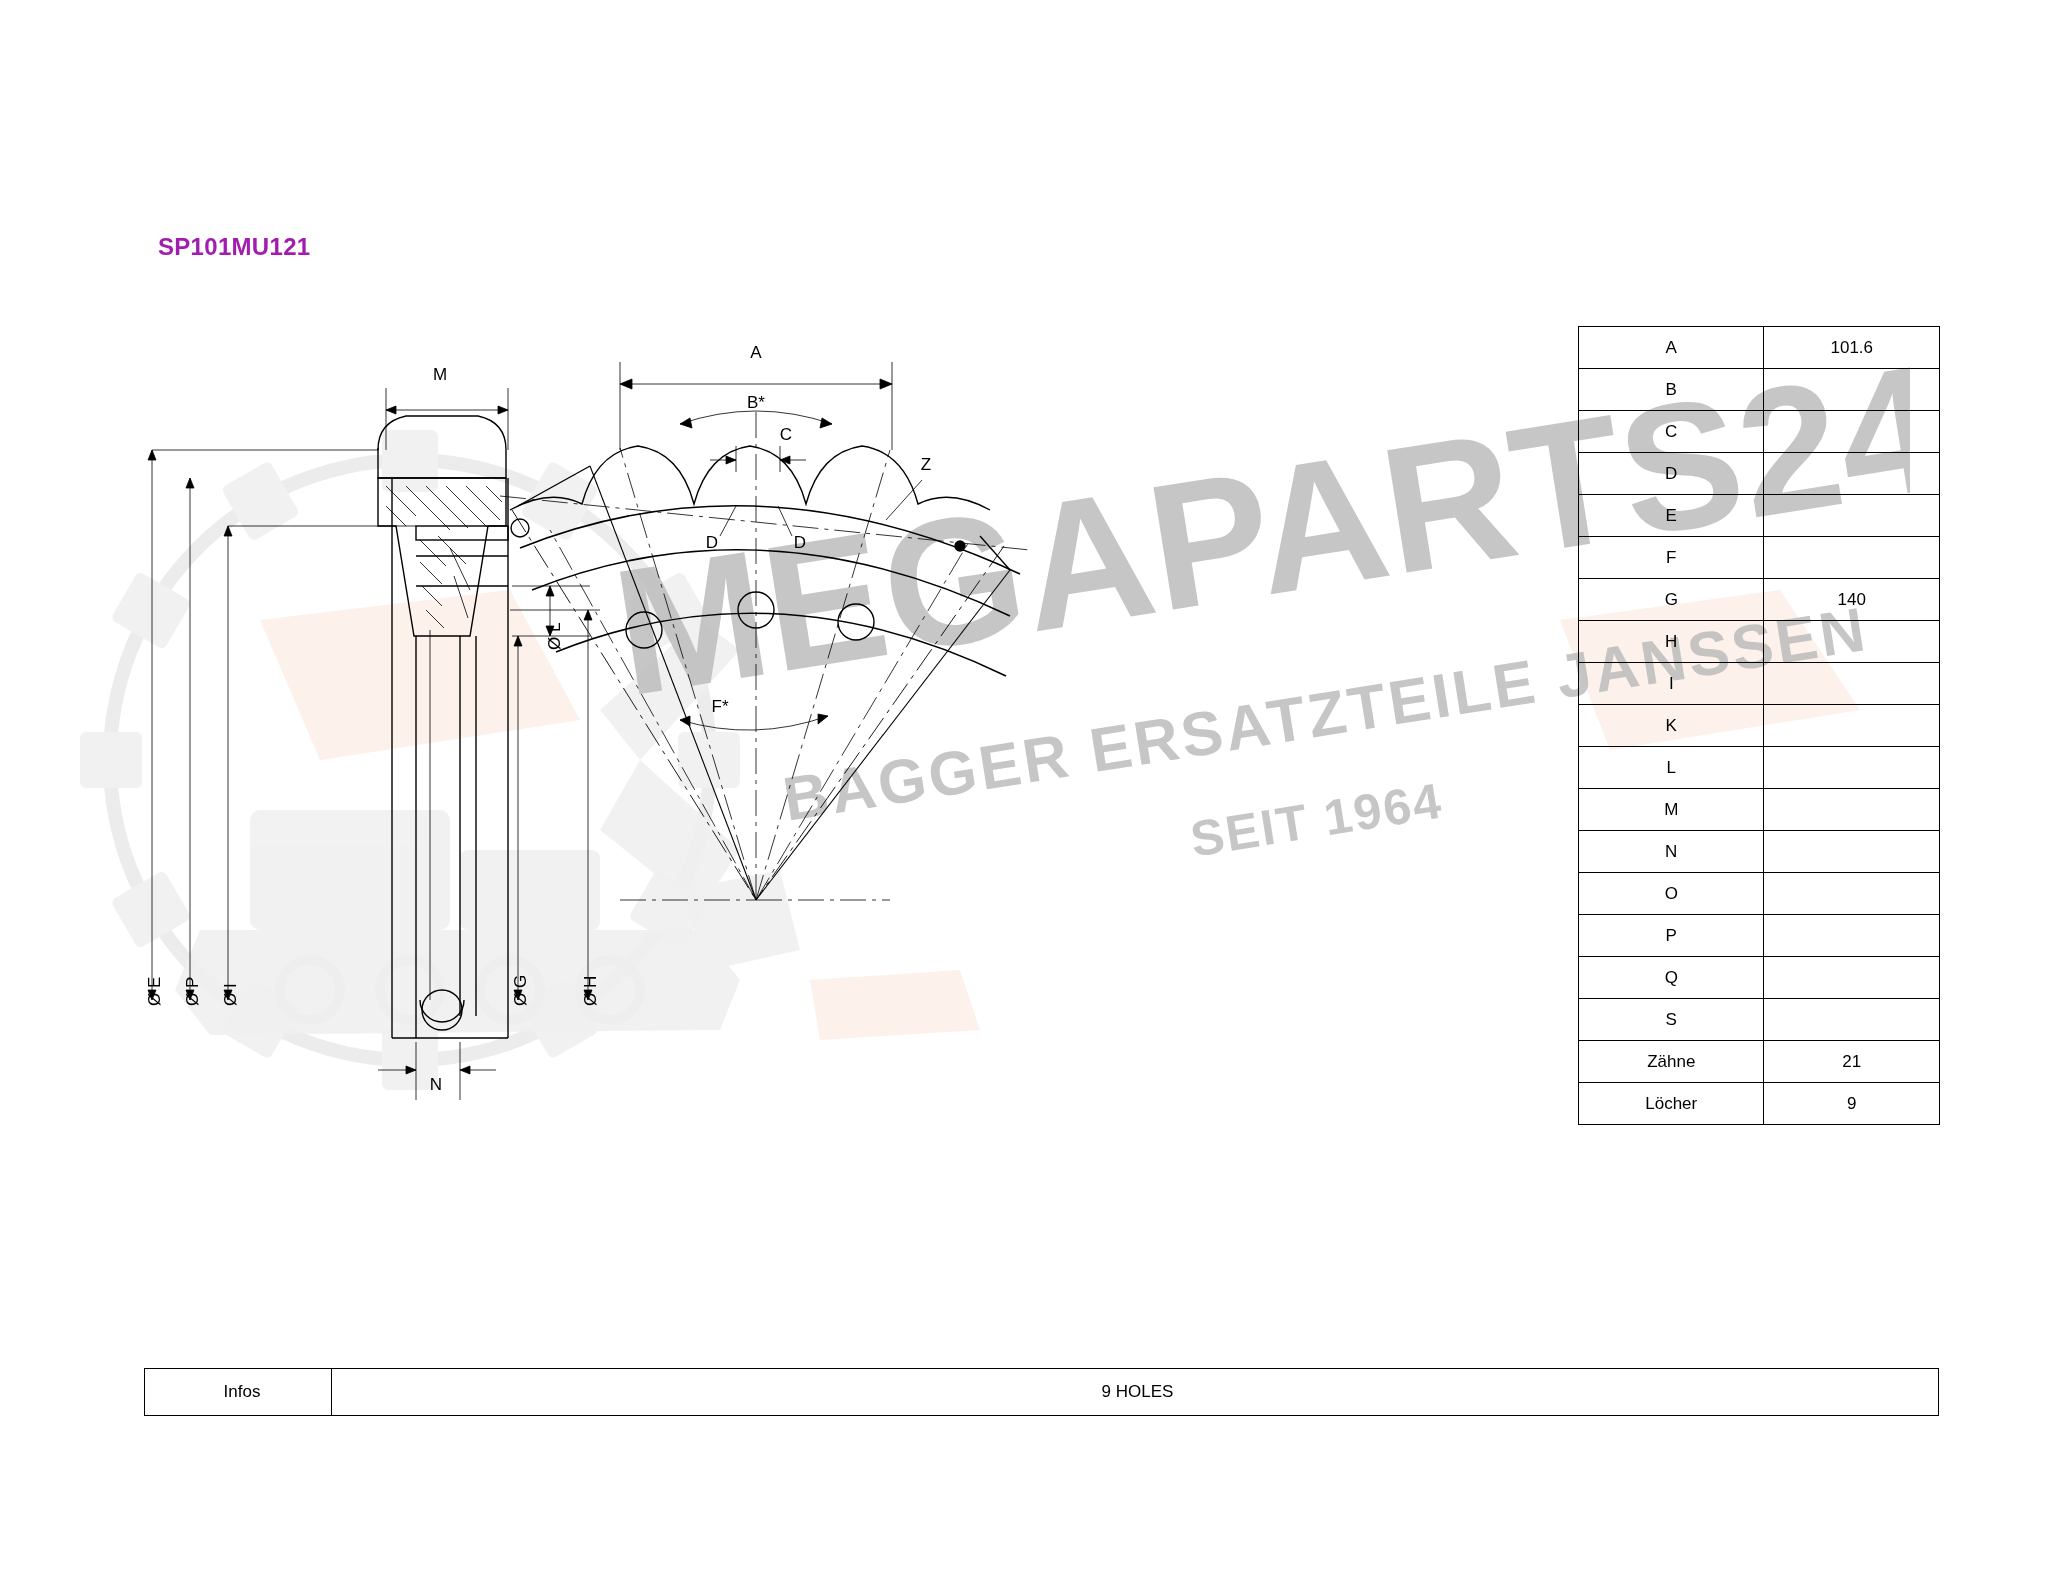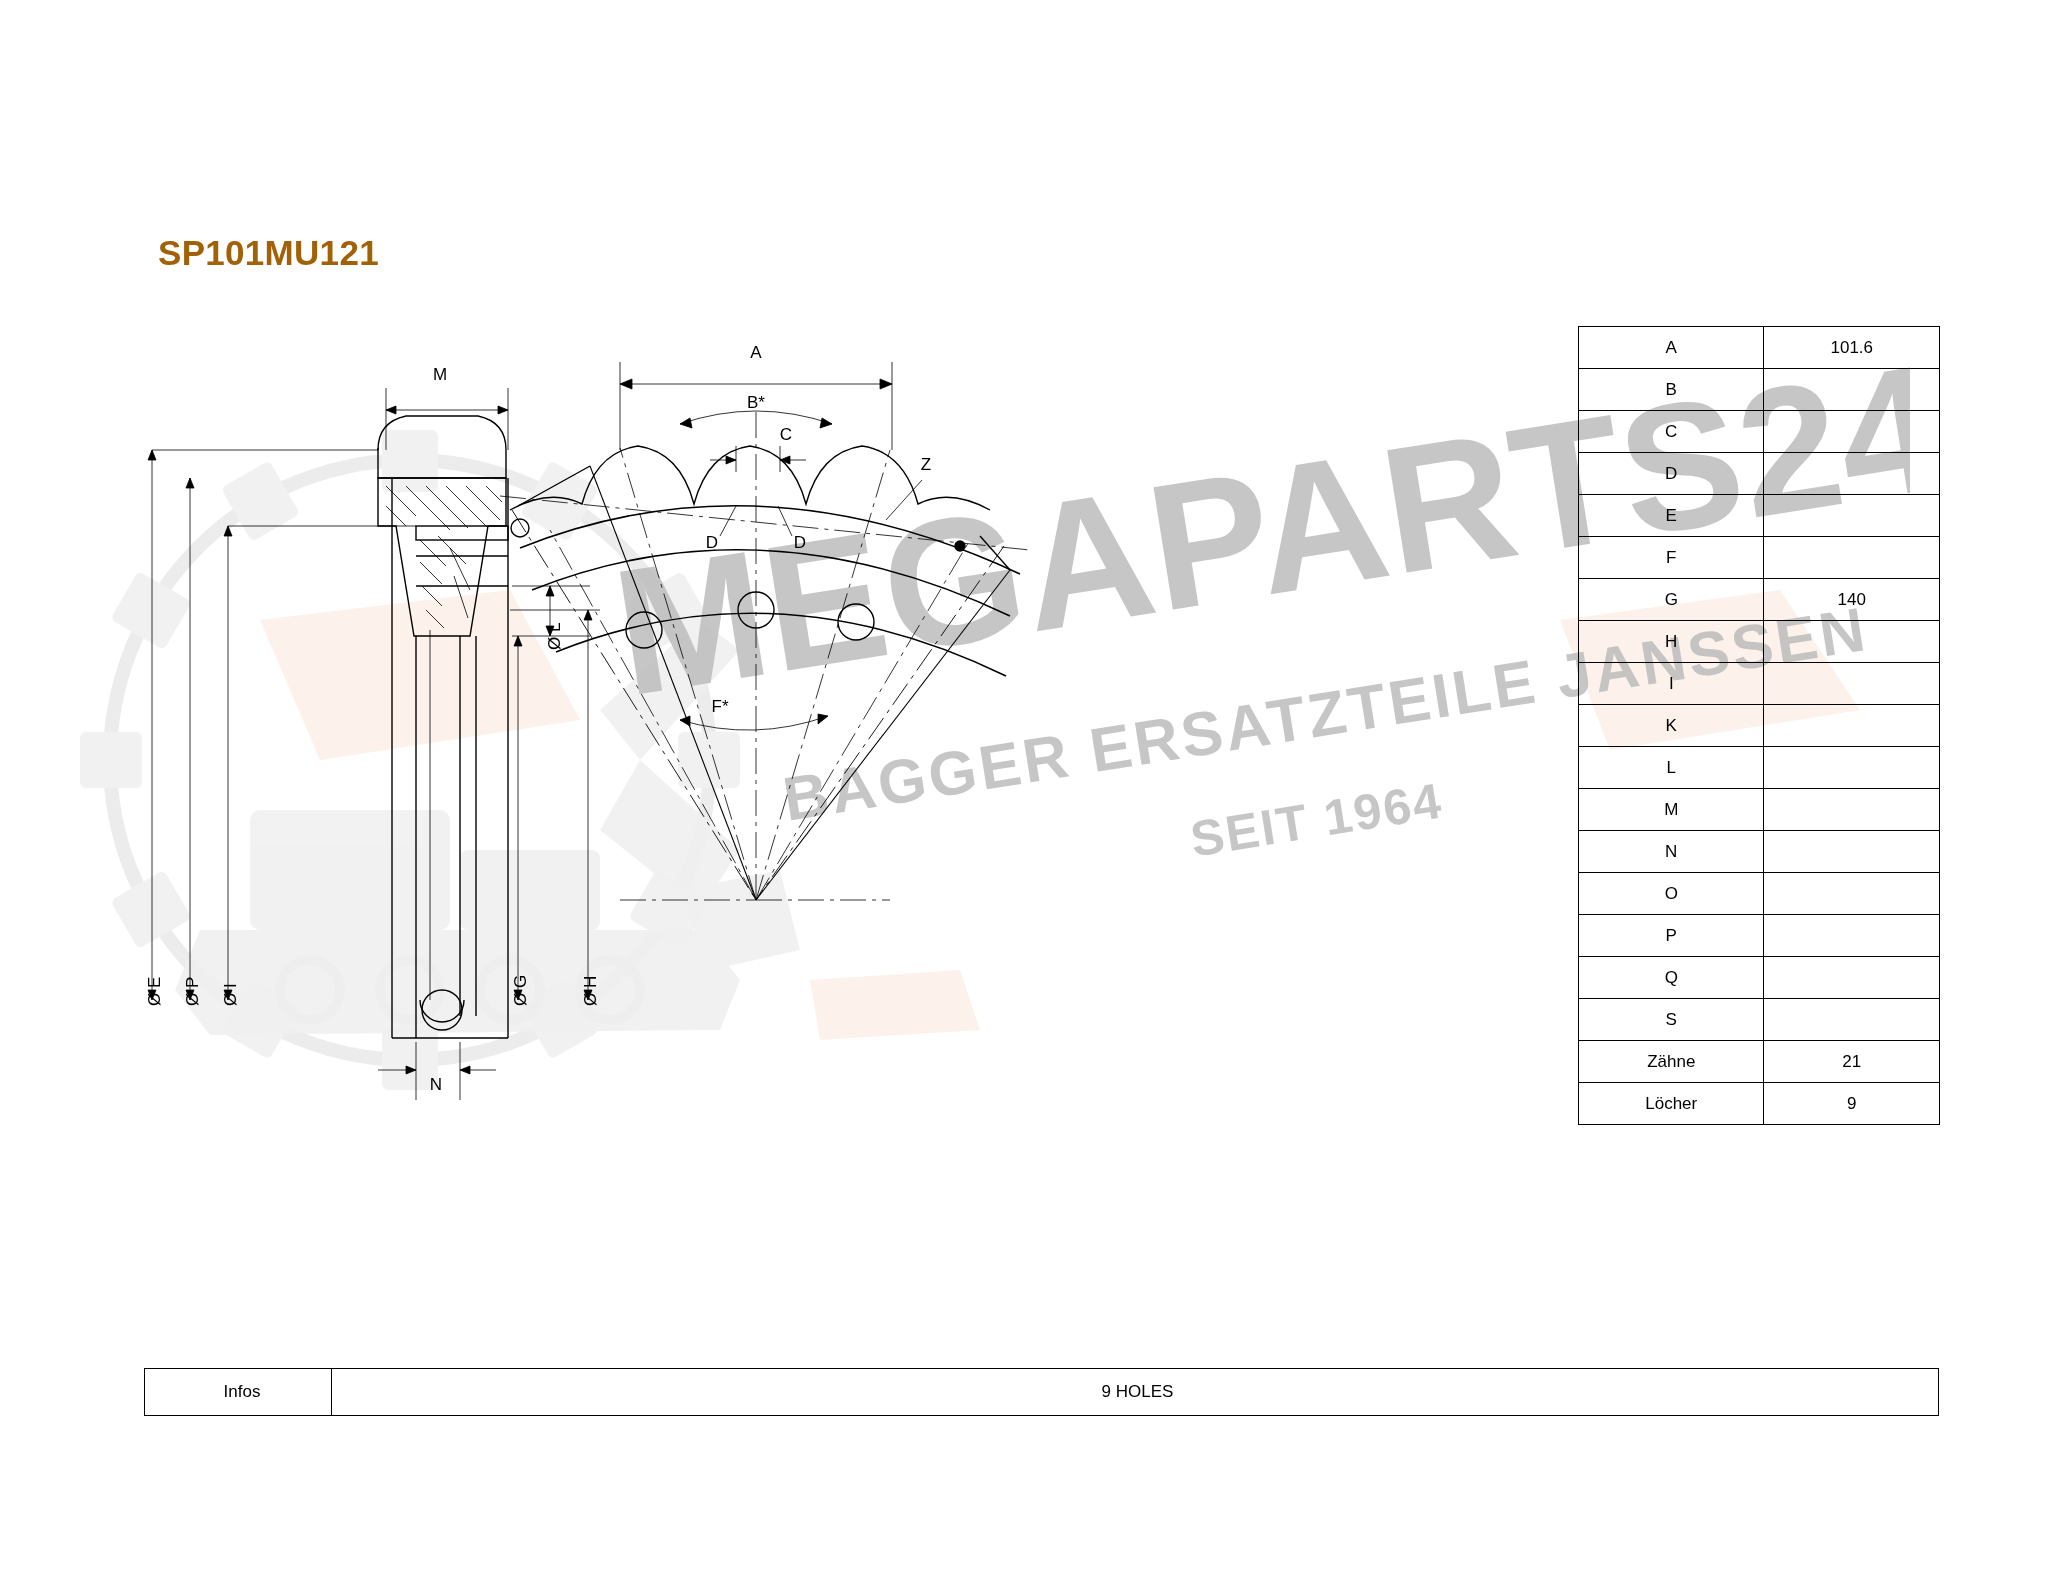--- a/index.html
+++ b/index.html
@@ -17,23 +17,23 @@
   .page {
     position: absolute;
     inset: 0;
   }
 
   
   .part-title {
     position: absolute;
     left: 158px;
     top: 233px;
-    font-size: 35px;
+    font-size: 24px;
     font-weight: bold;
-    color: #a16207;
+    color: #a21caf;
     letter-spacing: 0.3px;
   }
 
   
   .watermark {
     position: absolute;
     left: 80px;
     top: 290px;
     width: 1830px;
     height: 880px;

